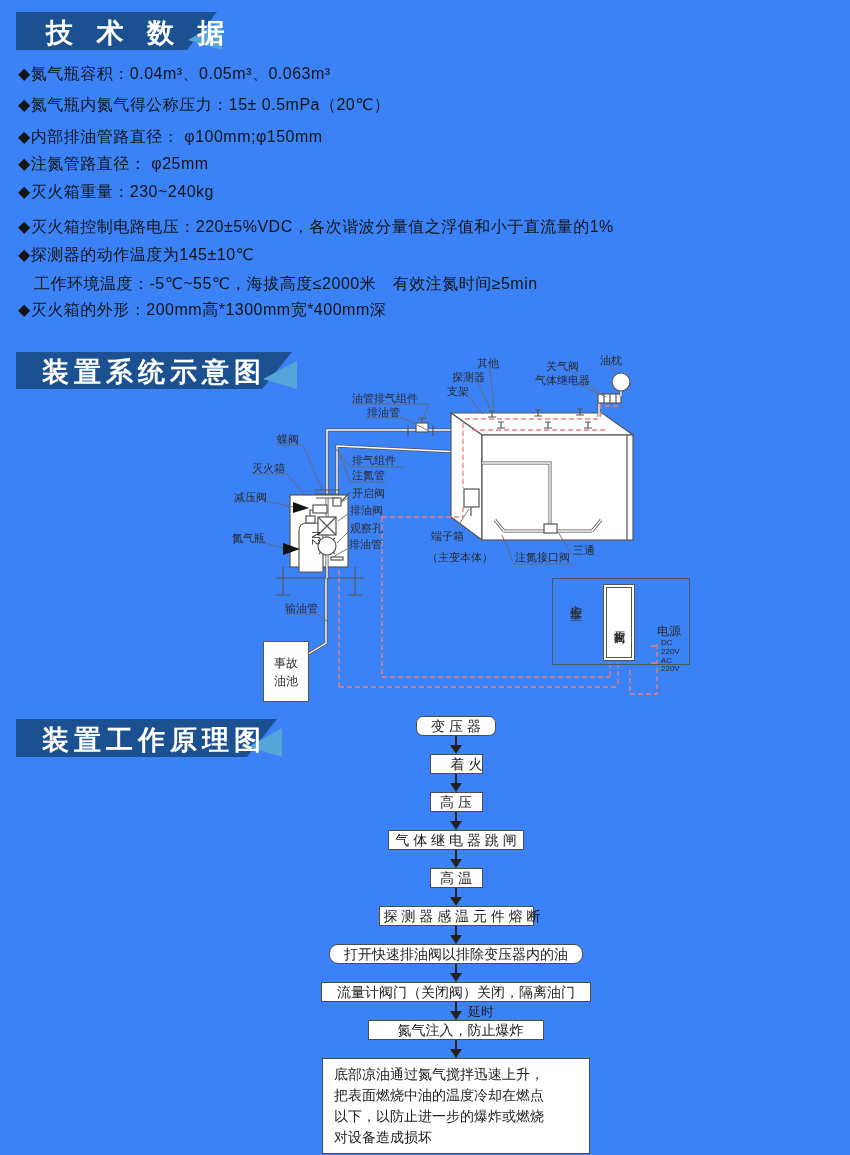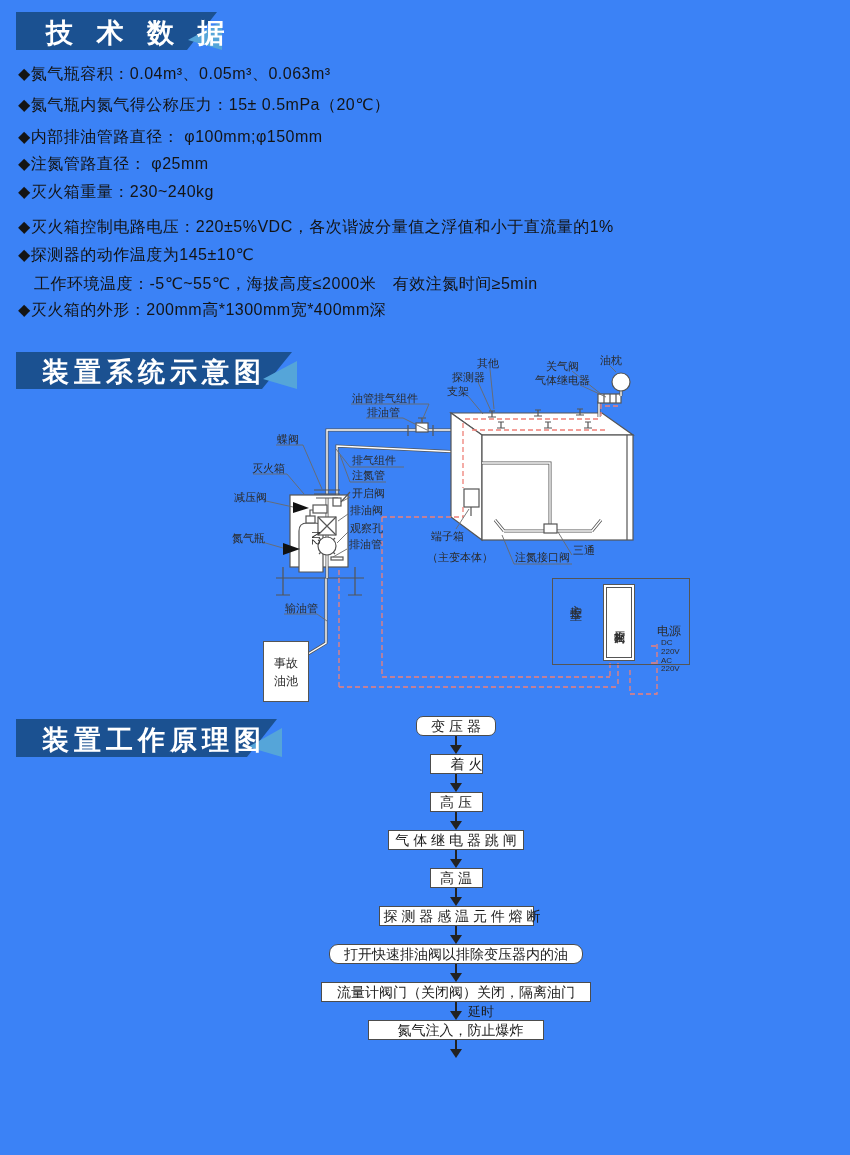--- a/index.html
+++ b/index.html
@@ -294,15 +294,19 @@
         </svg>
       <span class="fc-delay">延时</span>
     </div>
     <div class="fc-box" style="width:176px;padding-left:13px;">氮气注入，防止爆炸</div>
     <div class="fc-arrow">
         <svg width="20" height="18">
           <line x1="10" y1="0" x2="10" y2="9" stroke="#222" stroke-width="2"></line>
           <polygon points="4,9 16,9 10,18" fill="#222"></polygon>
         </svg>
       </div>
+    <div class="fc-box fc-big" style="width:268px;">底部凉油通过氮气搅拌迅速上升，
+把表面燃烧中油的温度冷却在燃点
+以下，以防止进一步的爆炸或燃烧
+对设备造成损坏</div>
   </div>
 
 </div>
 
 </body></html>

